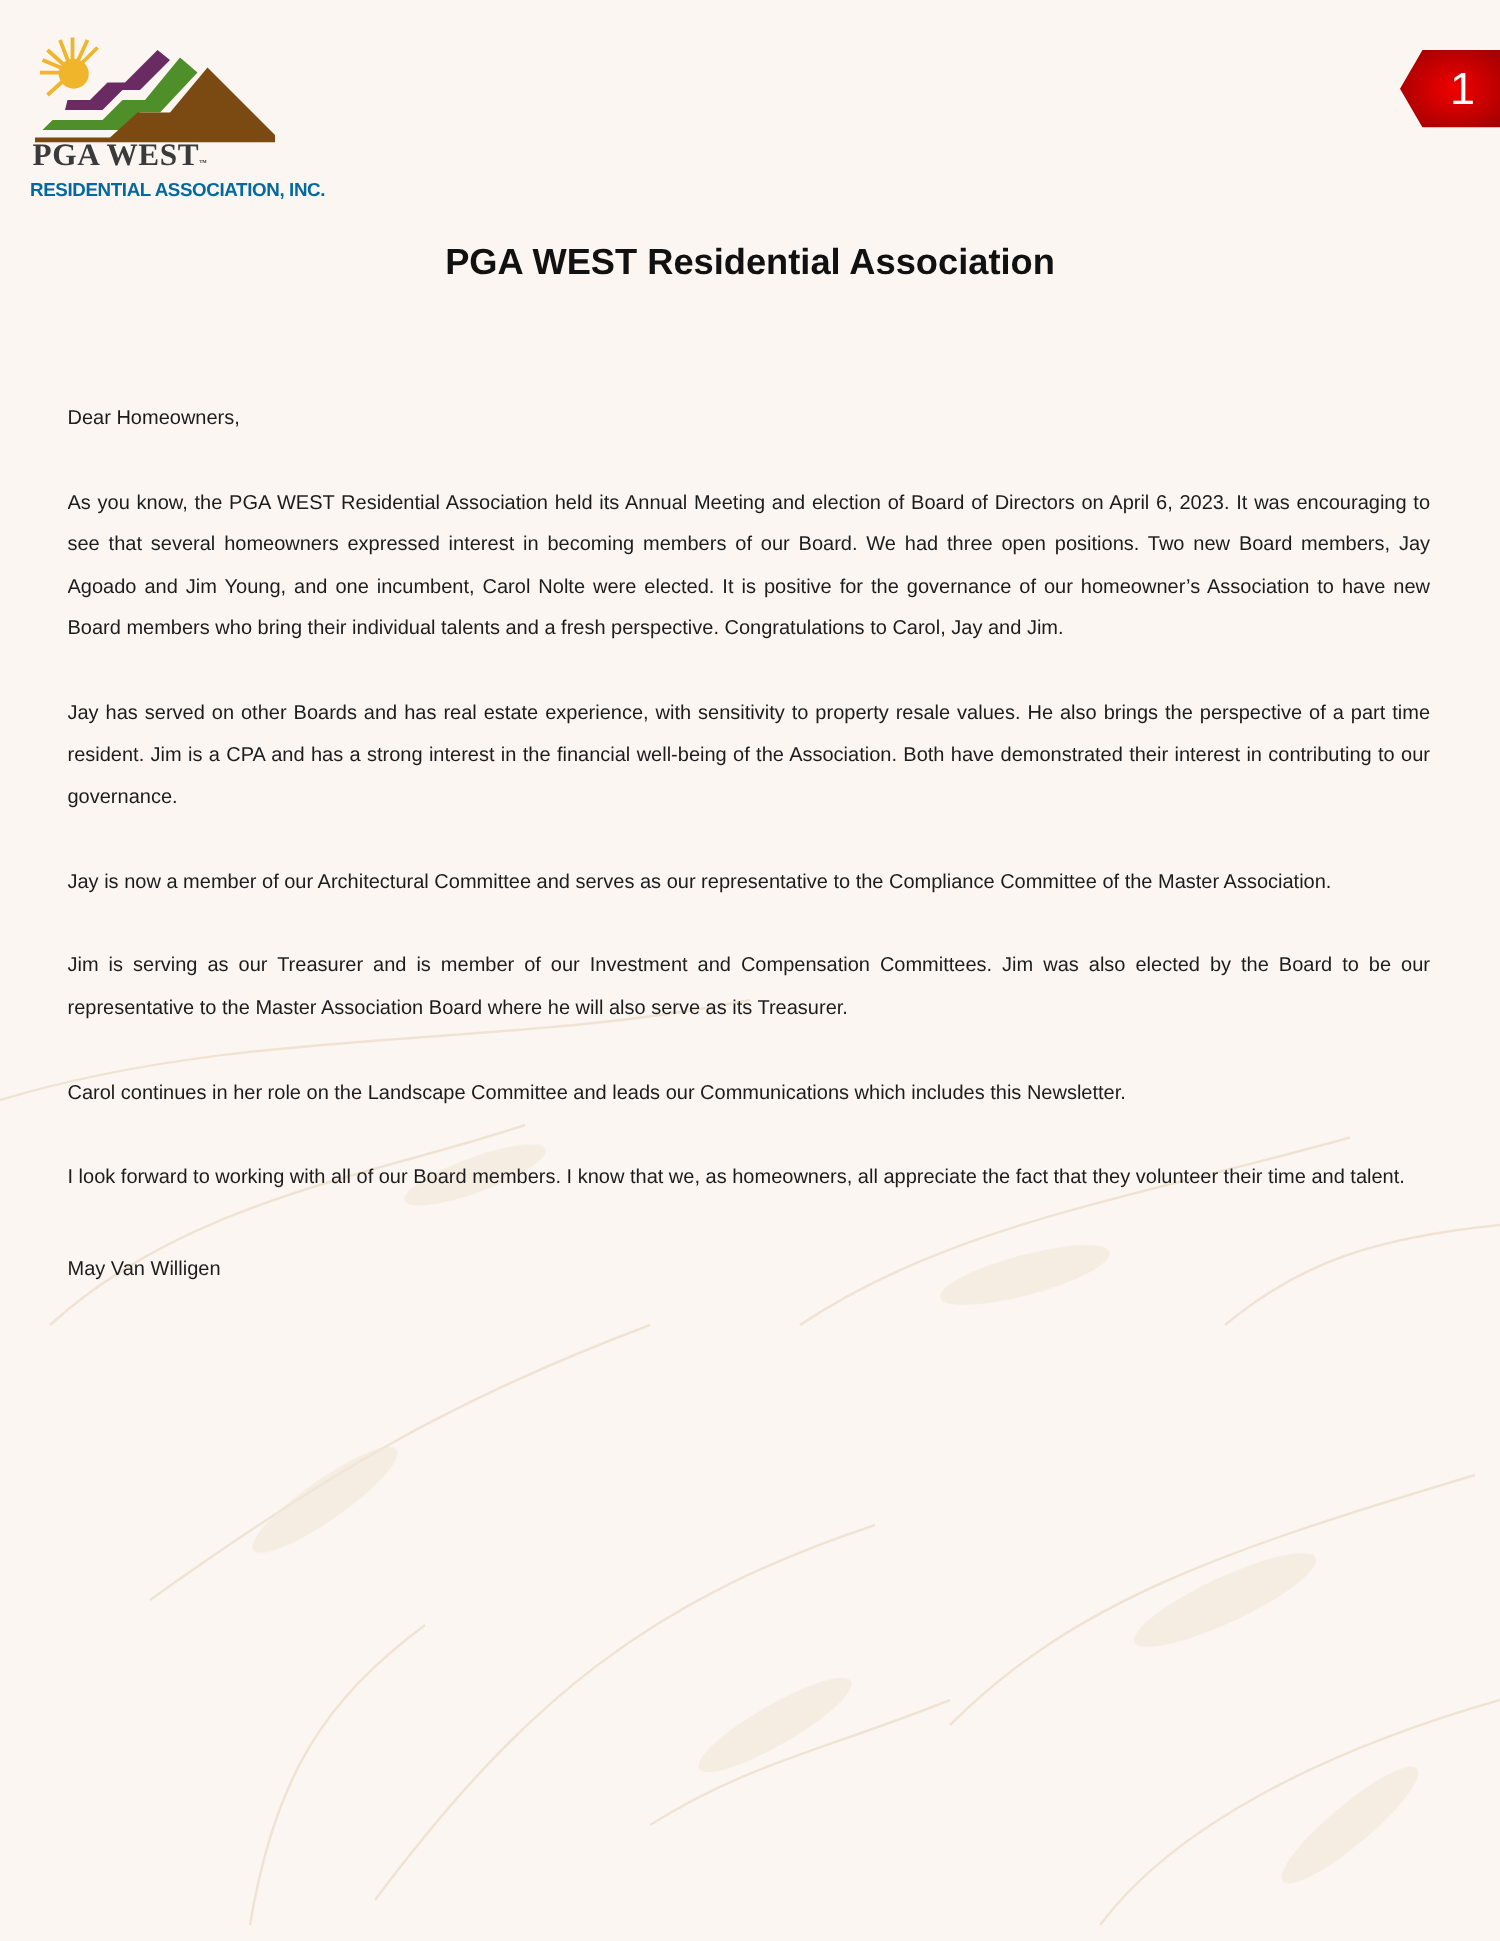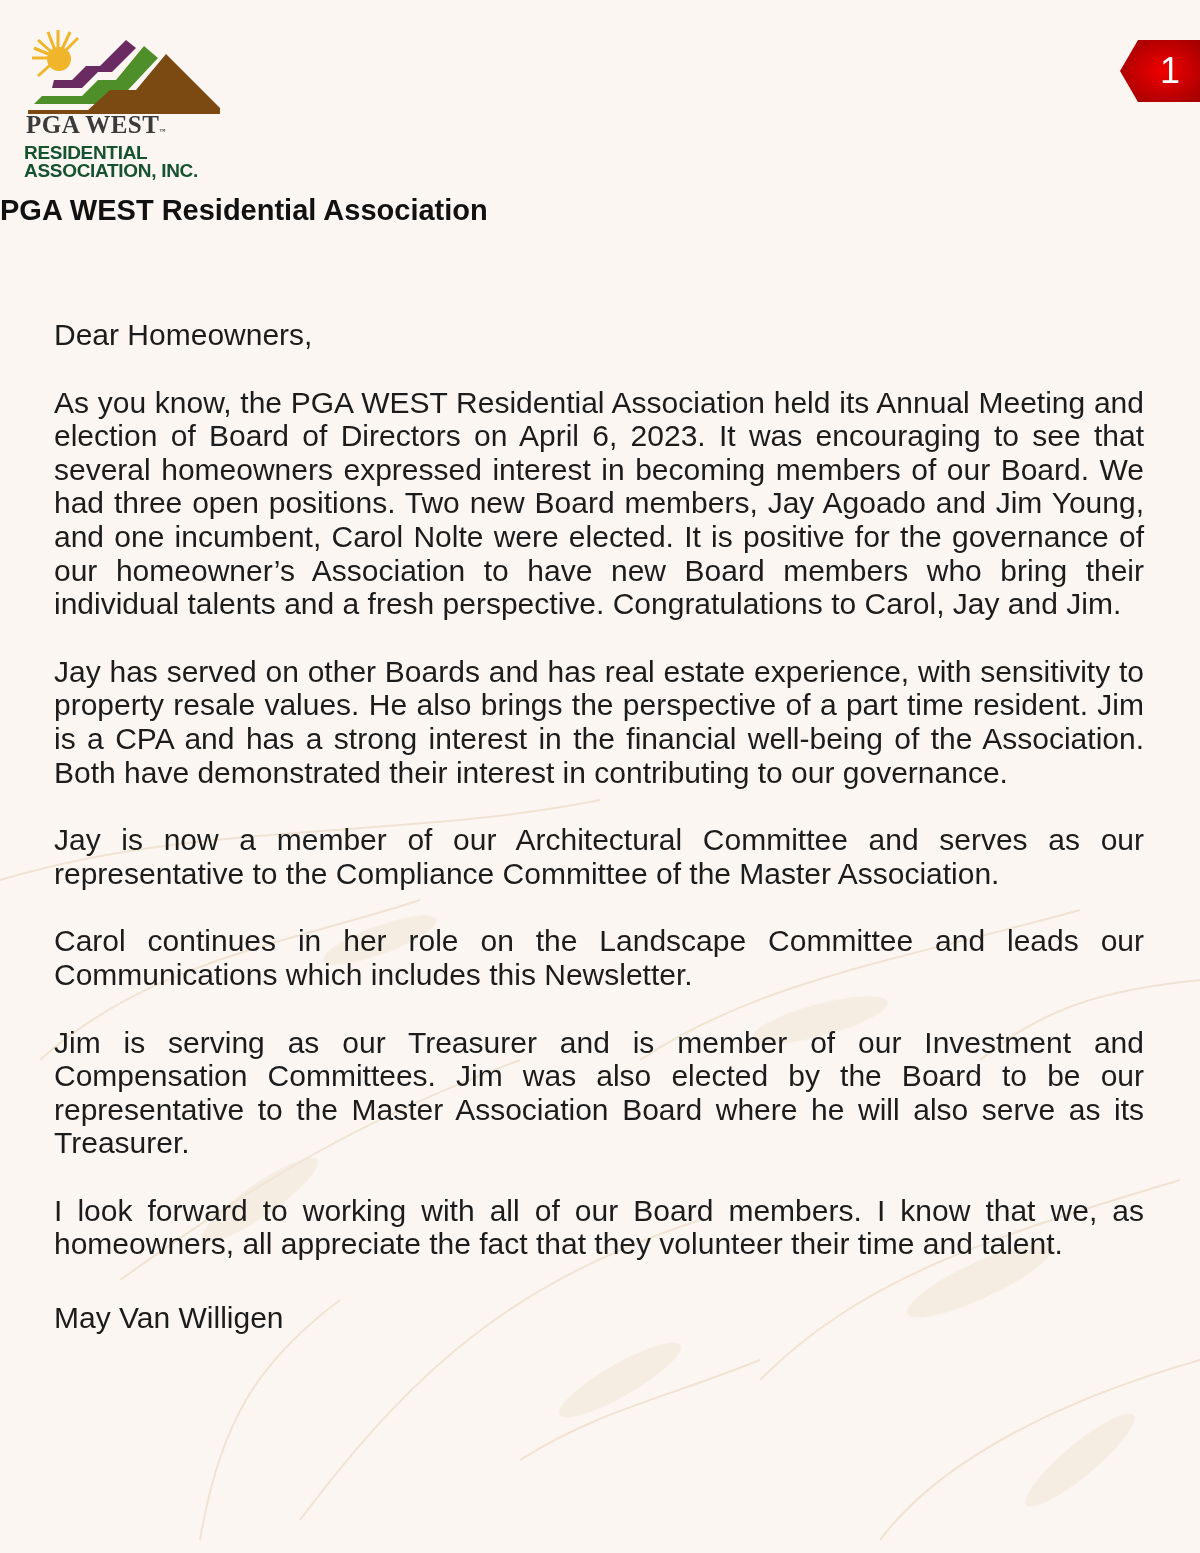--- a/index.html
+++ b/index.html
@@ -14,36 +14,36 @@
   .logo { position: absolute; left: 24px; top: 18px; width: 240px; z-index: 1; }
   .logo svg { display: block; }
   .logo-title {
     font-family: "Liberation Serif", "DejaVu Serif", serif;
     font-weight: bold; font-size: 25px; color: #3a3a3a; letter-spacing: 0.5px;
     margin-left: 2px; margin-top: -2px; line-height: 26px;
   }
   .logo-title sup { font-size: 6px; vertical-align: baseline; }
   .logo-sub {
     font-family: "Liberation Sans", sans-serif; font-weight: bold;
-    font-size: 19px; color: #14532d; letter-spacing: -0.3px; line-height: 18px;
+    font-size: 15px; color: #0369a1; letter-spacing: -0.3px; line-height: 18px;
   }
   .page-badge {
     position: absolute; right: 0; top: 40px; width: 80px; height: 62px; z-index: 1;
   }
   .page-badge-num {
     position: absolute; left: 28px; top: 6px; width: 44px; text-align: center;
     color: #fff; font-size: 36px; line-height: 50px; font-family: "Liberation Sans", sans-serif;
   }
-  .titles { position: absolute; top: 183px; left: 0; width: 1200px; z-index: 1; }
+  .titles { position: absolute; top: 183px; left: 0; width: 1200px; text-align: center; z-index: 1; }
   .titles h1 {
     margin: 0; font-size: 29px; font-weight: bold; line-height: 55px; color: #111;
     font-family: "Liberation Sans", sans-serif;
   }
   .body { position: absolute; left: 54px; top: 318px; width: 1090px; z-index: 1;
-    font-family: "Liberation Sans", sans-serif; font-size: 30px; line-height: 33.6px; }
+    font-family: "Liberation Sans", sans-serif; font-size: 16px; line-height: 33.6px; }
   .body p { margin: 0 0 34px 0; text-align: justify; }
   .sign p { margin: 0; line-height: 45px; }
 </style>
 </head>
 <body>
 
 <svg class="bg-leaves" viewBox="0 0 1200 793" preserveAspectRatio="none">
   <g fill="none" stroke="#ecdcc8" stroke-width="2" opacity="0.7">
     <path d="M0 120 C 200 60, 400 80, 600 40"></path>
     <path d="M40 300 C 150 200, 300 180, 420 140"></path>
@@ -104,19 +104,19 @@
 
 <div class="titles">
   <h1>PGA WEST Residential Association</h1>
 </div>
 
 <div class="body">
   <p>Dear Homeowners,</p>
   <p>As you know, the PGA WEST Residential Association held its Annual Meeting and election of Board of Directors on April 6, 2023.  It was encouraging to see that several homeowners expressed inter­est in becoming members of our Board. We had three open positions. Two new Board members, Jay Agoado and Jim Young, and one incumbent, Carol Nolte were elected. It is positive for the gov­ernance of our homeowner’s Association to have new Board members who bring their individual talents and a fresh perspective. Congratulations to Carol, Jay and Jim.</p>
   <p>Jay has served on other Boards and has real estate experience, with sensitivity to property resale values.  He also brings the perspective of a part time resident. Jim is a CPA and has a strong inter­est in the financial well-being of the Association. Both have demonstrated their interest in con­tributing to our governance.</p>
   <p>Jay is now a member of our Architectural Committee and serves as our representative to the Compliance Committee of the Master Association.</p>
+  <p>Jim is serving as our Treasurer and is member of our Investment and Compensation Committees. Jim was also elected by the Board to be our representative to the Master Association Board where he will also serve as its Treasurer.</p>
   <p>Carol continues in her role on the Landscape Committee and leads our Communications which in­cludes this Newsletter.</p>
-  <p>Jim is serving as our Treasurer and is member of our Investment and Compensation Committees. Jim was also elected by the Board to be our representative to the Master Association Board where he will also serve as its Treasurer.</p>
   <p>I look forward to working with all of our Board members. I know that we, as homeowners, all ap­preciate the fact that they volunteer their time and talent.</p>
   <div class="sign">
     <p>May Van Willigen</p>
   </div>
 </div>
 
 </body></html>

